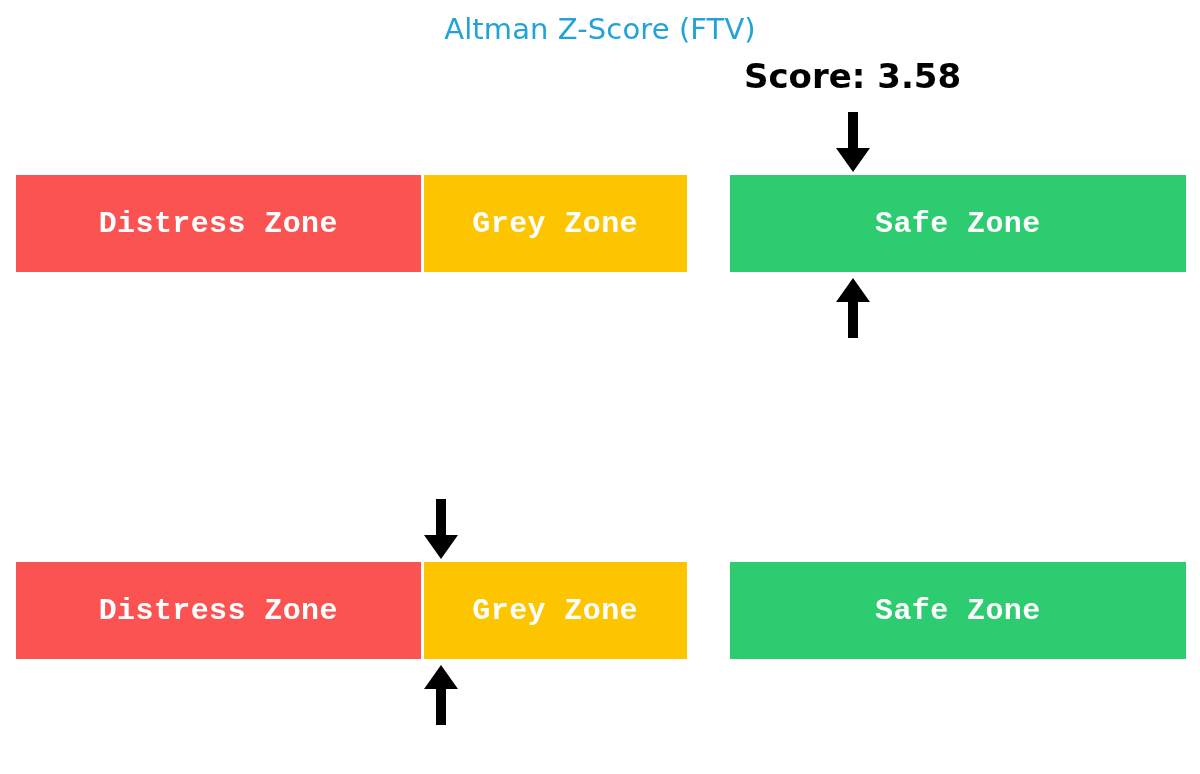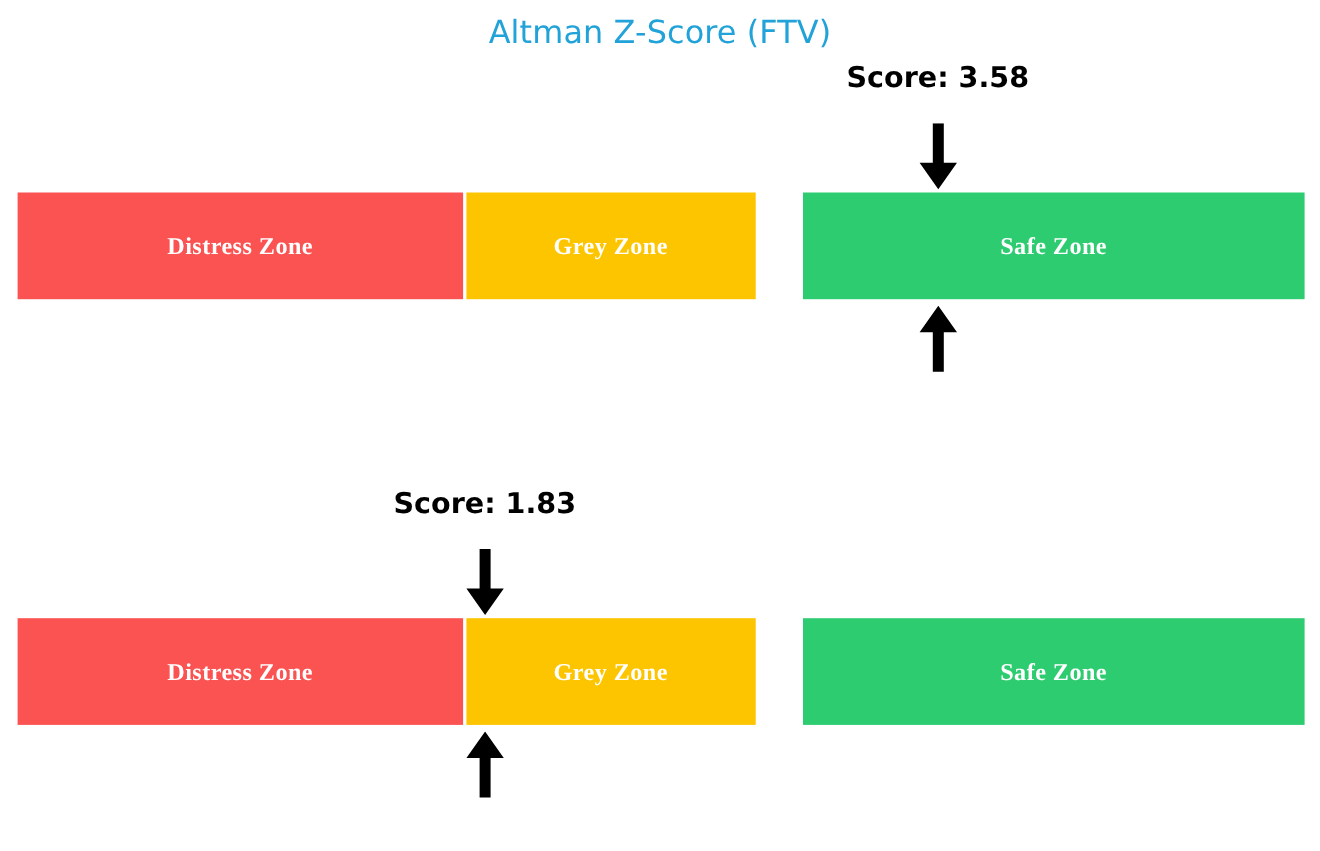--- a/index.html
+++ b/index.html
@@ -44,21 +44,21 @@
     letter-spacing: 0.1px;
     white-space: nowrap;
   }
   #panel-ftv  .panel-title { top: 12px; }
   #panel-sanm .panel-title { top: 12px; }
 
   .score-label {
     position: absolute;
     color: #000000;
     font-family: "DejaVu Sans", sans-serif;
-    font-size: 26px;
+    font-size: 34px;
     font-weight: bold;
     white-space: nowrap;
     transform: translateX(-50%);
   }
 
   
   .bar-track {
     position: absolute;
     left: 16px;
     width: 1170px;
@@ -73,22 +73,22 @@
     display: flex;
     align-items: center;
     justify-content: center;
     box-sizing: border-box;
     margin-right: 3px;
   }
   .zone:last-child { margin-right: 0; margin-left: 40px; }
 
   .zone-label {
     color: #ffffff;
-    font-family: Liberation Serif, serif;
-    font-size: 22px;
+    font-family: Liberation Mono, monospace;
+    font-size: 30px;
     font-weight: bold;
     letter-spacing: 0.4px;
     white-space: nowrap;
   }
 
   
   .arrow {
     position: absolute;
     width: 40px;
     height: 62px;
@@ -131,21 +131,20 @@
     <div class="arrow arrow-up" id="arrow-up-ftv" style="left: 852.55px; top: 278px;">
       <svg viewBox="0 0 40 62" xmlns="http://www.w3.org/2000/svg" aria-hidden="true">
         <polygon points="20,0 37,24 25,24 25,60 15,60 15,24 3,24" fill="#000000"></polygon>
       </svg>
     </div>
   </div>
 
   <div class="panel" id="panel-sanm">
 
 
-    <div class="score-label" id="score-sanm" style="left: 440.71px; top: 56px;">Score: 1.83</div>
 
     <div class="arrow arrow-down" id="arrow-down-sanm" style="left: 440.71px; top: 112px;">
       <svg viewBox="0 0 40 62" xmlns="http://www.w3.org/2000/svg" aria-hidden="true">
         <polygon points="15,0 25,0 25,36 37,36 20,60 3,36 15,36" fill="#000000"></polygon>
       </svg>
     </div>
 
     <div class="bar-track" id="track-sanm">
       <div class="zone" style="background: rgb(251, 82, 82); width: 36%;">
         <span class="zone-label">Distress Zone</span>

